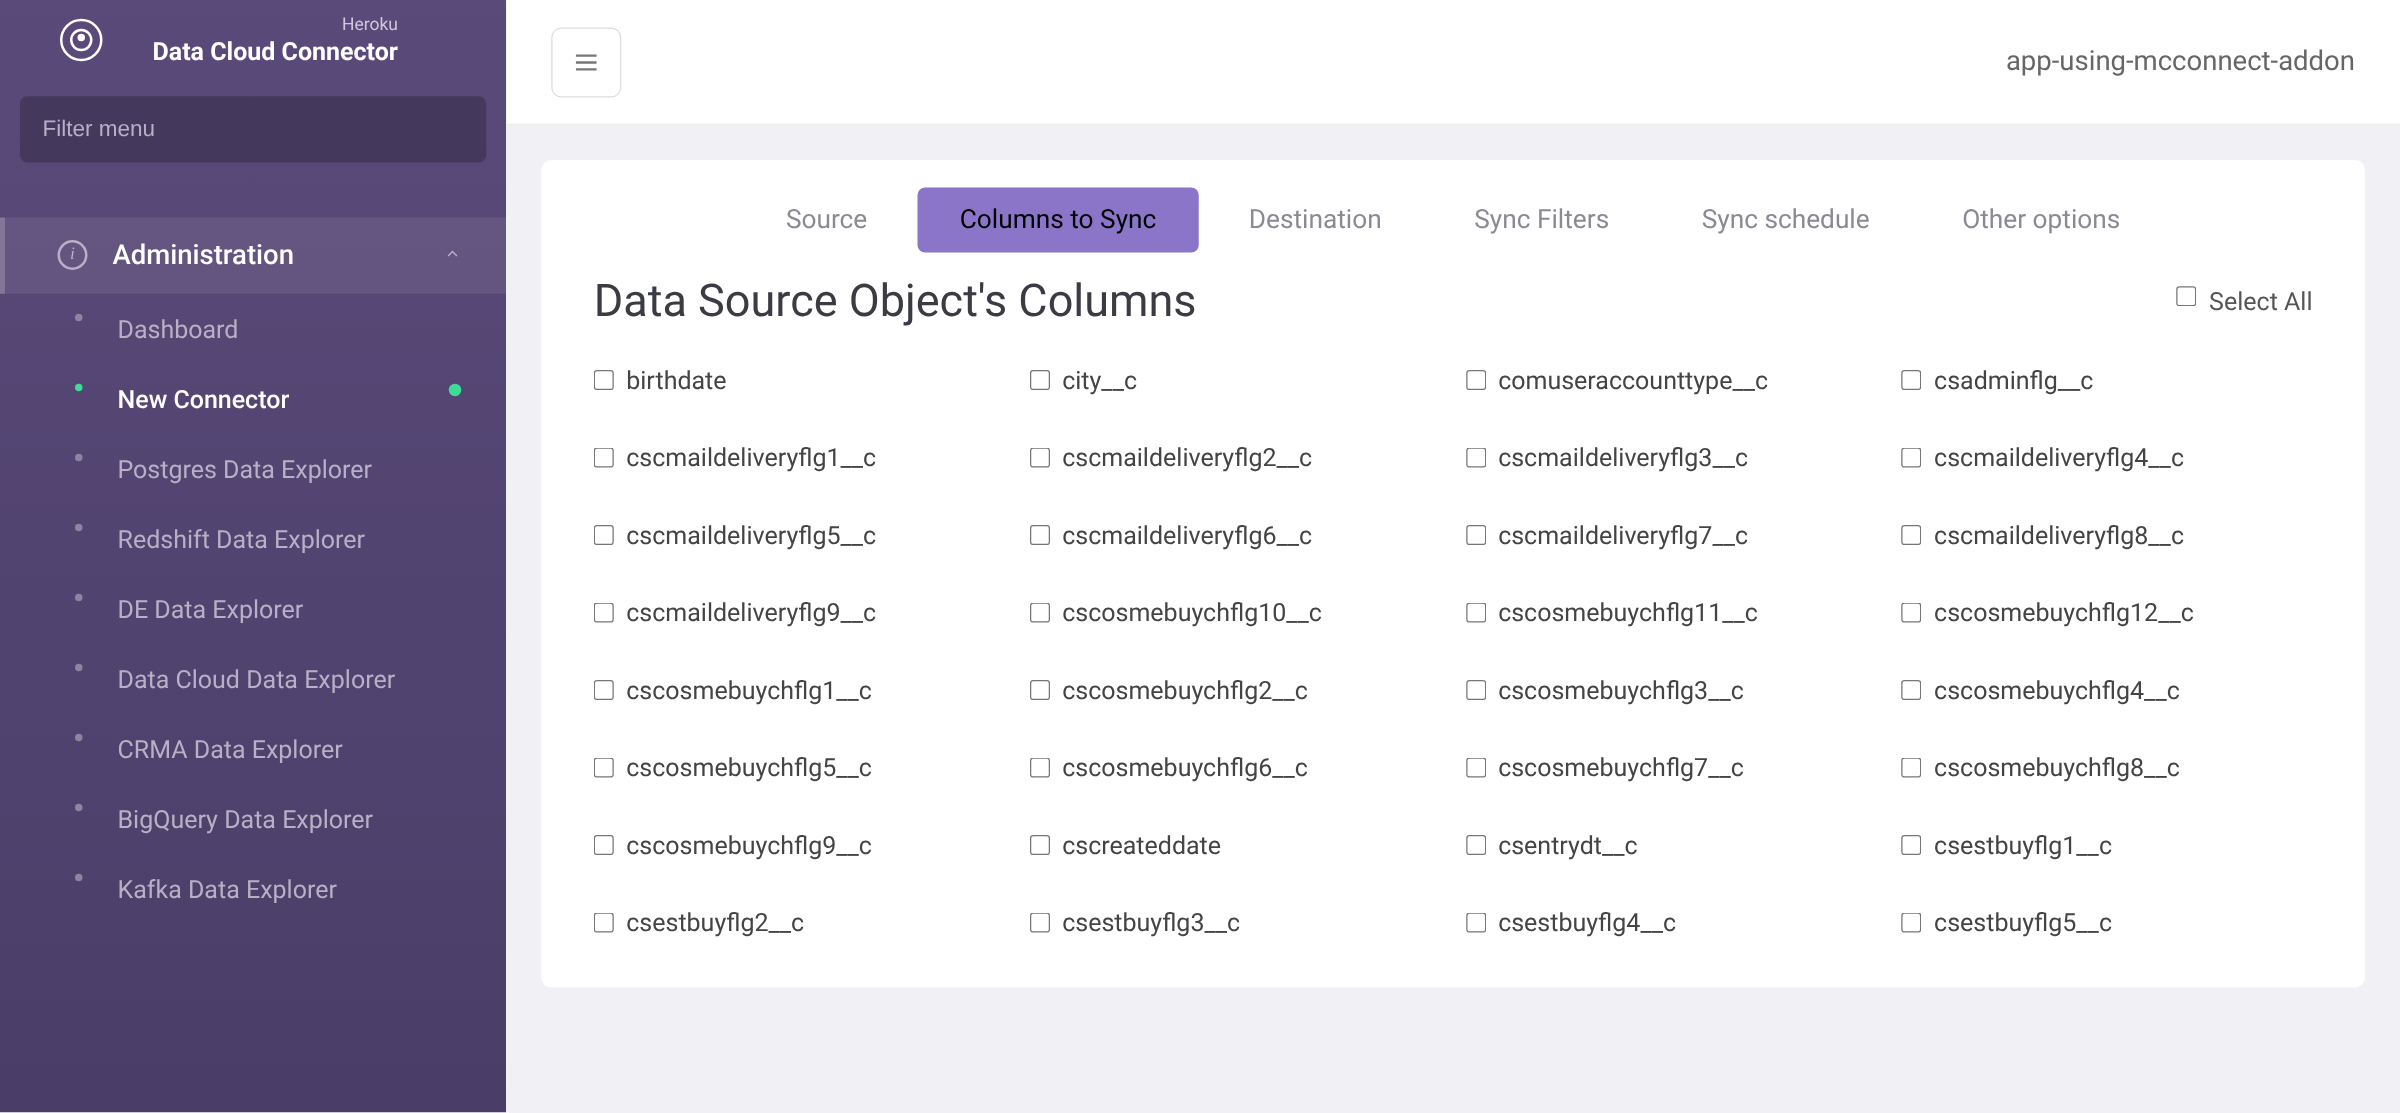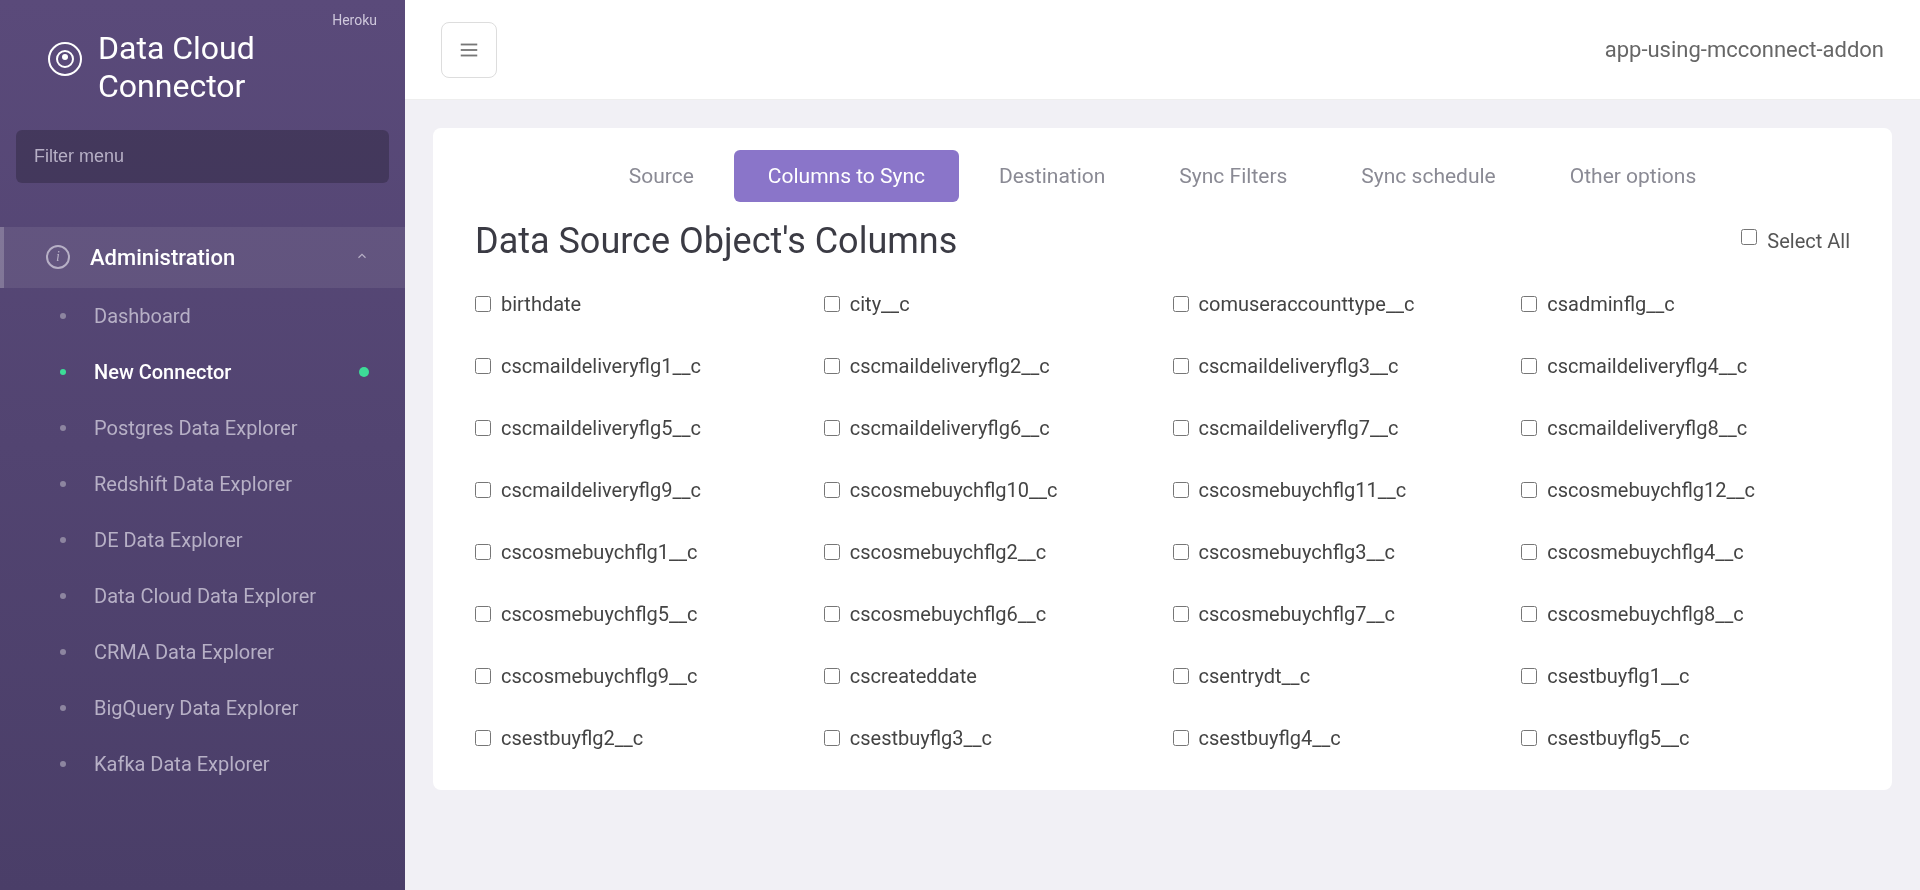--- a/index.html
+++ b/index.html
@@ -7,52 +7,52 @@
 .app { display: flex; height: 100%; }
 
 
 .sidebar { width: 405px; background: linear-gradient(180deg, #5a4a7a 0%, #4a3e68 100%); color: #fff; display: flex; flex-direction: column; }
 .brand { display: flex; align-items: center; gap: 16px; padding: 12px 28px 24px 48px; }
 .brand-icon { width: 34px; height: 34px; border: 2px solid #fff; border-radius: 50%; display: flex; align-items: center; justify-content: center; flex-shrink: 0; }
 .brand-icon-inner { width: 18px; height: 18px; border: 2px solid #fff; border-radius: 50%; position: relative; }
 .brand-icon-inner::before { content: ""; position: absolute; top: 2px; left: 4px; width: 6px; height: 6px; background: #fff; border-radius: 50%; }
 .brand-text { display: flex; flex-direction: column; line-height: 1.2; }
 .brand-sub { font-size: 14px; color: #cfc8dc; align-self: flex-end; }
-.brand-title { font-size: 32px; font-weight: 400; color: #fff; }
+.brand-title { font-size: 20px; font-weight: 700; color: #fff; margin-left: 24px; }
 
 .filter-wrap { padding: 0 16px 20px; }
 .filter-input { width: 100%; background: rgba(0,0,0,0.22); border: none; border-radius: 6px; padding: 16px 18px; font-size: 18px; color: #cfc8dc; outline: none; }
 .filter-input::placeholder { color: #b7b0c6; }
 
 .nav { flex: 1; overflow-y: auto; padding-top: 24px; }
 .nav-header { display: flex; align-items: center; padding: 18px 28px 18px 42px; background: rgba(255,255,255,0.08); border-left: 4px solid rgba(255,255,255,0.2); cursor: pointer; position: relative; }
 .nav-header .info-icon { width: 24px; height: 24px; border: 2px solid #b7b0c6; border-radius: 50%; display: flex; align-items: center; justify-content: center; margin-right: 20px; color: #b7b0c6; font-size: 14px; font-style: italic; font-family: Georgia, serif; }
 .nav-header-label { font-size: 22px; font-weight: 500; color: #fff; }
 .nav-header .chev { position: absolute; right: 36px; color: #b7b0c6; }
 
-.nav-item { display: flex; align-items: center; padding: 16px 28px 16px 60px; cursor: pointer; position: relative; }
+.nav-item { display: flex; align-items: flex-start; padding: 16px 28px 16px 60px; cursor: pointer; position: relative; }
 .nav-item .dot { width: 6px; height: 6px; border-radius: 50%; background: #8d85a0; margin-right: 28px; flex-shrink: 0; }
 .nav-item.active .dot { background: #3ddc97; }
 .nav-item.active .nav-label { color: #fff; font-weight: 500; }
 .nav-label { font-size: 20px; color: #b7b0c6; }
 .nav-item .indicator { position: absolute; right: 36px; width: 10px; height: 10px; border-radius: 50%; background: #3ddc97; }
 
 
 .main { flex: 1; display: flex; flex-direction: column; background: #fff; }
 .topbar { height: 100px; display: flex; align-items: center; justify-content: space-between; padding: 0 36px; border-bottom: 1px solid #eee; }
 .hamburger { width: 56px; height: 56px; border: 1px solid #ddd; border-radius: 8px; display: flex; align-items: center; justify-content: center; cursor: pointer; background: #fff; }
 .hamburger svg { width: 22px; height: 22px; stroke: #777; }
 .app-name { font-size: 22px; color: #666; }
 
 .content-outer { flex: 1; background: #f1f0f5; padding: 28px; overflow: auto; }
 .panel { background: #fff; border-radius: 8px; padding: 22px 42px 40px; }
 
 .tabs { display: flex; gap: 6px; justify-content: center; margin-bottom: 18px; flex-wrap: wrap; }
 .tab { padding: 14px 34px; font-size: 21px; color: #8a8a94; border-radius: 6px; cursor: pointer; white-space: nowrap; }
-.tab.active { background: #8a75c9; color: #ffffff; }
+.tab.active { background: #8a75c9; color: #000000; }
 
 .section-head { display: flex; align-items: center; justify-content: space-between; margin-bottom: 20px; }
 .section-title { font-size: 36px; font-weight: 400; color: #3b3b44; }
 .select-all { display: flex; align-items: flex-start; gap: 10px; font-size: 20px; color: #555; cursor: pointer; }
 .select-all input { width: 16px; height: 16px; }
 
 .columns-grid { display: grid; grid-template-columns: repeat(4, 1fr); gap: 38px 20px; padding-top: 10px; }
 .col-item { display: flex; align-items: center; gap: 10px; font-size: 20px; color: #444; }
 .col-item input { width: 16px; height: 16px; flex-shrink: 0; }
 .col-item span { white-space: nowrap; overflow: hidden; text-overflow: ellipsis; }

